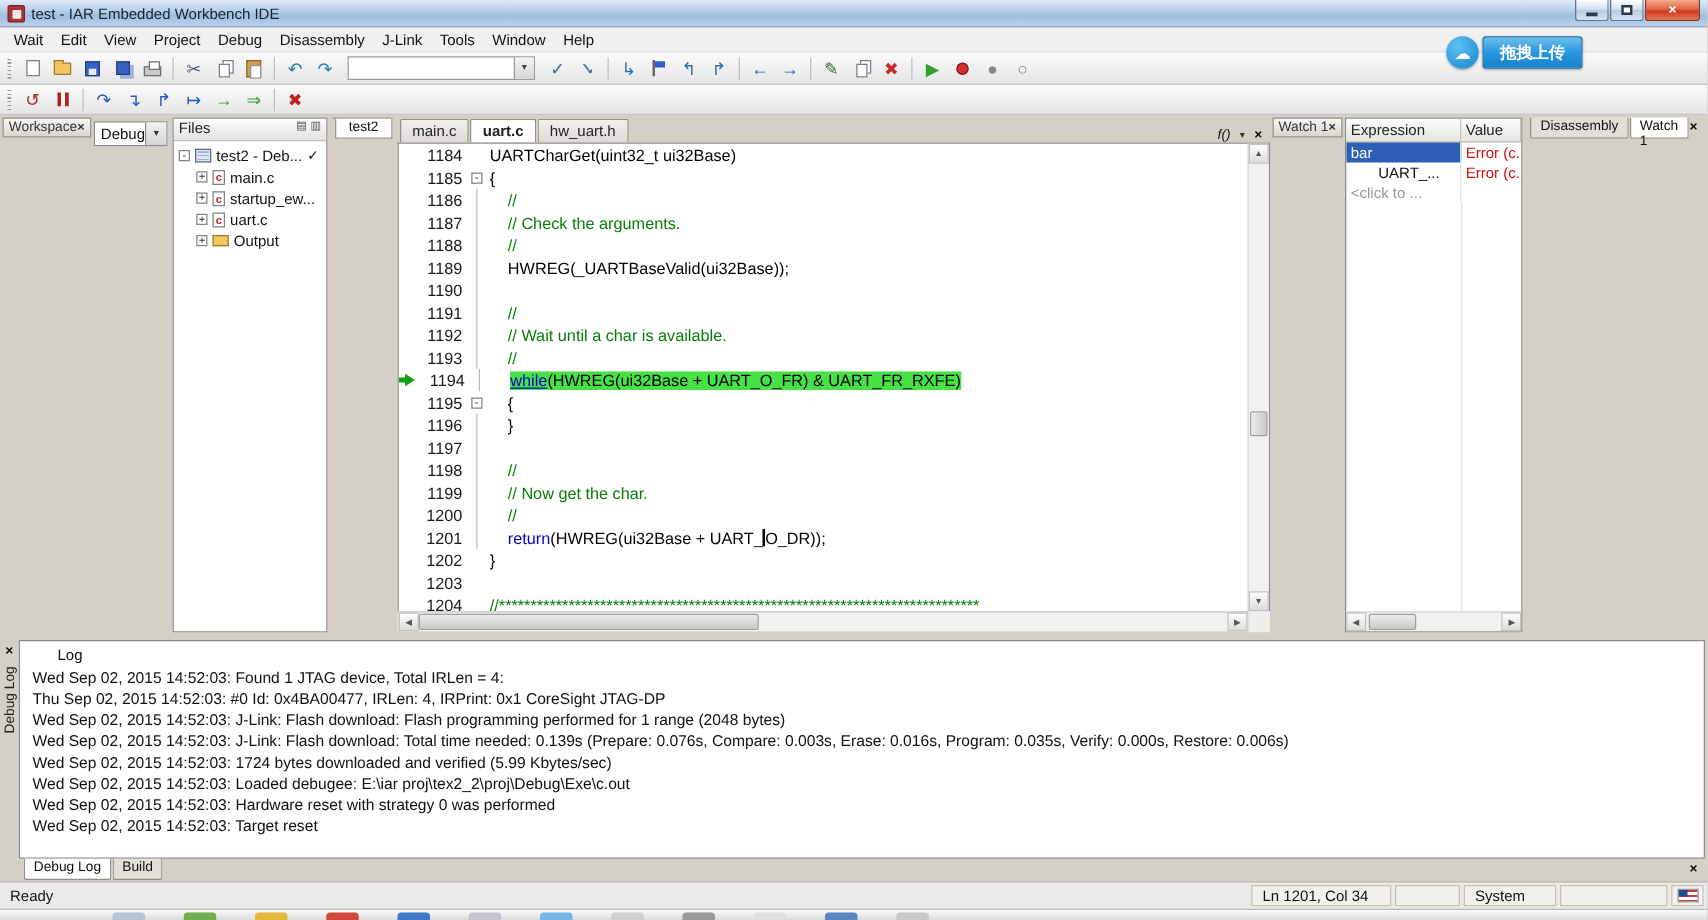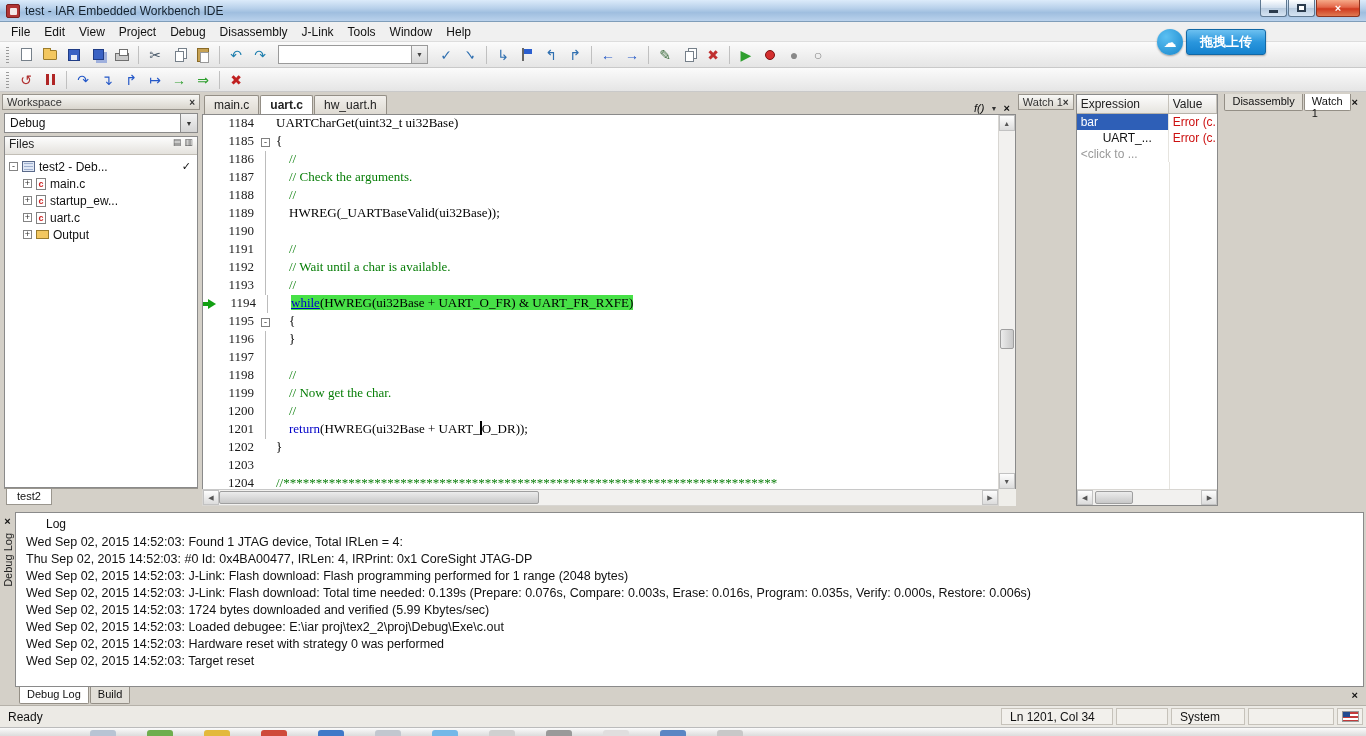--- a/index.html
+++ b/index.html
@@ -56,21 +56,21 @@
 .overlay-upload{position:absolute;top:29px;right:100px;display:flex;align-items:center;gap:3px;z-index:60}
 .up-circle{width:26px;height:26px;border-radius:50%;background:radial-gradient(circle at 35% 30%,#5cc0f2,#1786cc);color:#fff;display:flex;align-items:center;justify-content:center;font-size:13px;box-shadow:0 1px 2px rgba(0,0,0,.35)}
 .up-btn{padding:3px 13px;background:linear-gradient(#6cc0f0,#2a96dd 50%,#1583cf);border:1px solid #1268a5;border-radius:3px;color:#fff;font-weight:bold;font-size:13px;box-shadow:0 1px 2px rgba(0,0,0,.3)}
 
 
 .main{flex:0 0 414px;display:flex;gap:2px;padding:2px 2px 0 2px;background:#d4d0c8;min-height:0}
 .pcap{height:16px;background:linear-gradient(#f8f8f6,#d9d5cd);border:1px solid #98948c;display:flex;align-items:center;padding:0 4px;font-size:11px;color:#333}
 .pclose{margin-left:auto;font-weight:bold;font-size:10px;color:#333;cursor:default}
 
 
-.wsp{flex:0 0 198px;display:flex;flex-direction:column;min-height:0}
+.wsp{flex:0 0 198px;display:flex;flex-direction:row;min-height:0}
 .wsp-combo{height:20px;margin:3px 2px;background:#fff;border:1px solid #8a8a8a;display:flex;align-items:center;padding-left:5px}
 .wsp-combo .dd{margin-left:auto;width:17px;height:100%;background:linear-gradient(#f2f2f2,#d5d5d5);border-left:1px solid #8a8a8a;font-size:7px;display:flex;align-items:center;justify-content:center;color:#333}
 .wsp-box{flex:1;margin:0 2px;background:#fff;border:1px solid #8a8a8a;display:flex;flex-direction:column;overflow:hidden}
 .files-hdr{height:18px;flex:0 0 18px;background:linear-gradient(#fdfdfd,#e4e2dd);border-bottom:1px solid #c2beb6;display:flex;align-items:flex-start;padding:0 4px;color:#222}
 .fh-icons{margin-left:auto;display:flex;gap:3px;font-size:9px;color:#555}
 #tree{flex:1;padding-top:3px}
 .trow{height:17px;display:flex;align-items:center;gap:4px;padding-left:4px;white-space:nowrap}
 .trow.l1{padding-left:18px}
 .exp{width:9px;height:9px;flex:0 0 9px;border:1px solid #848484;background:#fff;font-size:9px;line-height:7px;text-align:center;color:#333}
 .t-proj{width:13px;height:11px;background:#dfe7f5;border:1px solid #5a6a8a;position:relative;flex:0 0 13px}
@@ -85,21 +85,21 @@
 .editor{flex:1;display:flex;flex-direction:column;min-width:0;min-height:0}
 .etabs{flex:0 0 20px;display:flex;align-items:flex-end;padding-left:2px;gap:1px}
 .etab{padding:2px 9px;background:linear-gradient(#f2f0ec,#dedad2);border:1px solid #948f86;border-bottom:none;border-radius:2px 2px 0 0;color:#222;height:19px}
 .etab.active{background:#fff;font-weight:bold}
 .etabs-right{margin-left:auto;display:flex;align-items:center;gap:6px;padding:0 6px}
 .fx{font-style:italic;font-size:11px}
 .small-dd{font-size:7px;color:#333}
 .xbtn{font-weight:bold;font-size:11px}
 .ebody{flex:1;display:flex;min-height:0;background:#fff;border:1px solid #8a8a8a;border-bottom:none}
 .code-wrap{flex:1;overflow:hidden}
-.cl{height:18px;display:flex;align-items:flex-start;font-family:Liberation Serif, serif;font-size:13px;white-space:pre}
+.cl{height:18px;display:flex;align-items:center;font-family:Liberation Sans, sans-serif;font-size:13px;white-space:pre}
 .gm{flex:0 0 16px;height:100%;display:flex;align-items:center;justify-content:flex-end}
 .gn{flex:0 0 40px;text-align:right;padding-right:5px;color:#1a1a1a}
 .gf{flex:0 0 13px;height:100%;position:relative;display:flex;align-items:center;justify-content:center}
 .gf.fline::before{content:"";position:absolute;left:6px;top:0;bottom:0;width:1px;background:#bcbcbc}
 .fbox{width:9px;height:9px;border:1px solid #808080;background:#fff;font-size:9px;line-height:7px;text-align:center;color:#222;z-index:1}
 .ct{flex:1;overflow:hidden;padding-left:4px}
 .sp{color:#000}.sc{color:#067d06}.sk{color:#0000c8}
 .u{text-decoration:underline}
 .hl{background:#47e147}
 .caret{display:inline-block;width:2px;height:14px;background:#000;vertical-align:-2px}
@@ -186,21 +186,21 @@
           <span class="minbar"></span>
         </span>
       <span class="wb max">
           <span class="maxbox"></span>
         </span>
       <span class="wb close">×</span>
     </span>
   </div>
 
   <div class="menubar" id="menubar">
-      <span class="mitem">File</span>
+      <span class="mitem">Wait</span>
       <span class="mitem">Edit</span>
       <span class="mitem">View</span>
       <span class="mitem">Project</span>
       <span class="mitem">Debug</span>
       <span class="mitem">Disassembly</span>
       <span class="mitem">J-Link</span>
       <span class="mitem">Tools</span>
       <span class="mitem">Window</span>
       <span class="mitem">Help</span>
     </div>

